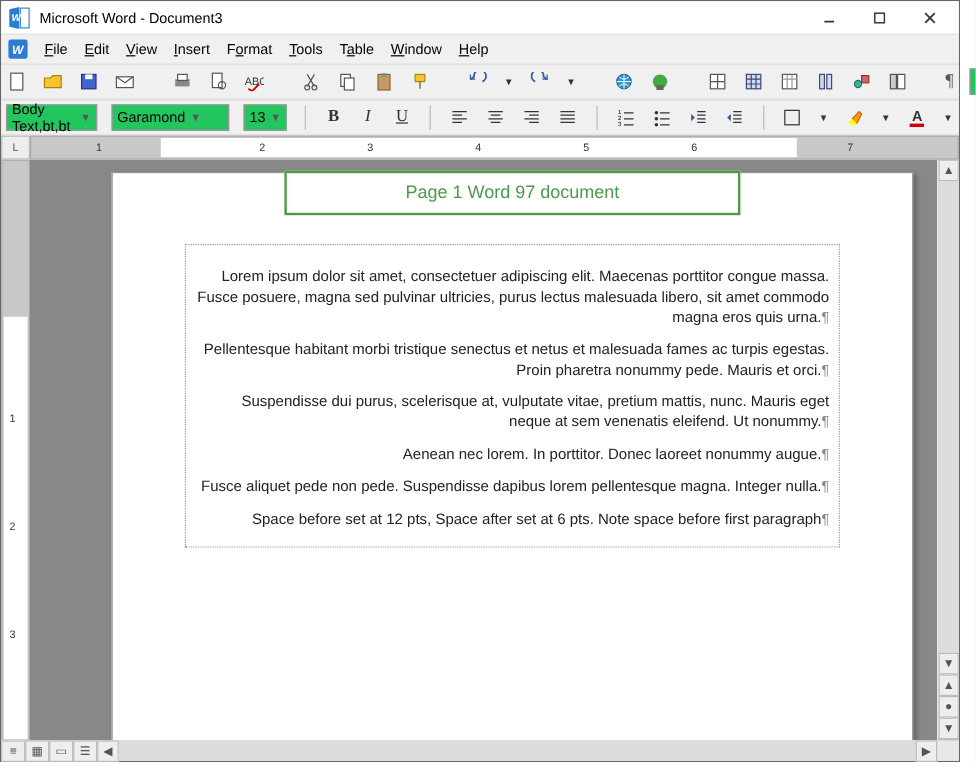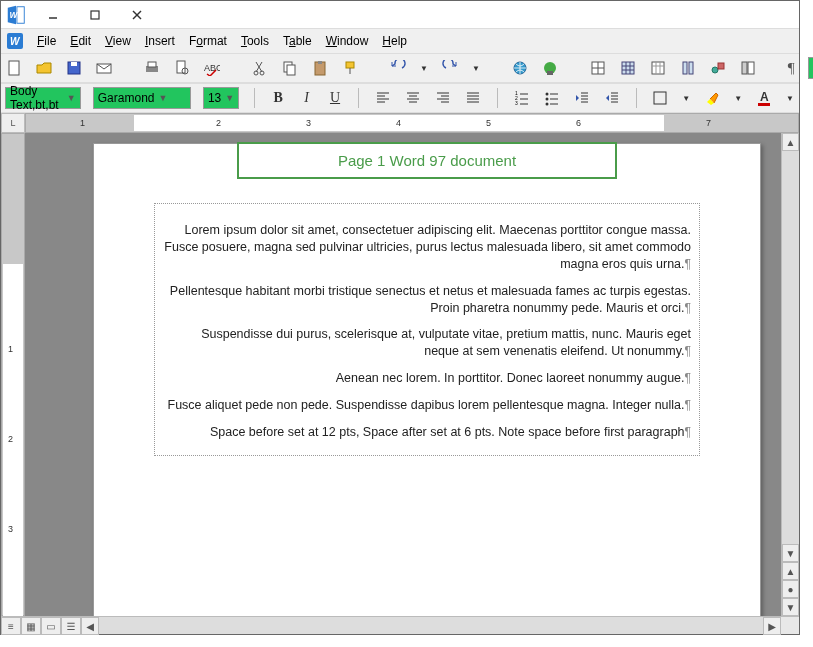--- a/index.html
+++ b/index.html
@@ -52,20 +52,21 @@
 <div class="window">
 
   <div class="titlebar">
     <div class="logo">
       <svg viewBox="0 0 24 24">
           <path d="M3 4 L12 2 L12 22 L3 20 Z" fill="#2b7cd3"></path>
           <rect x="13" y="3" width="8" height="18" fill="#fff" stroke="#2b7cd3"></rect>
           <text x="5" y="15" font-size="9" fill="#fff" font-weight="bold" font-style="italic">W</text>
         </svg>
     </div>
+    <div class="title">Microsoft Word - Document3</div>
     <div class="winbtns">
       <div class="winbtn">
         <svg width="10" height="10">
             <line x1="1" y1="8" x2="9" y2="8" stroke="#333" stroke-width="1.5"></line>
           </svg>
       </div>
       <div class="winbtn">
         <svg width="10" height="10">
             <rect x="1" y="1" width="8" height="8" fill="none" stroke="#333" stroke-width="1.2"></rect>
           </svg>

